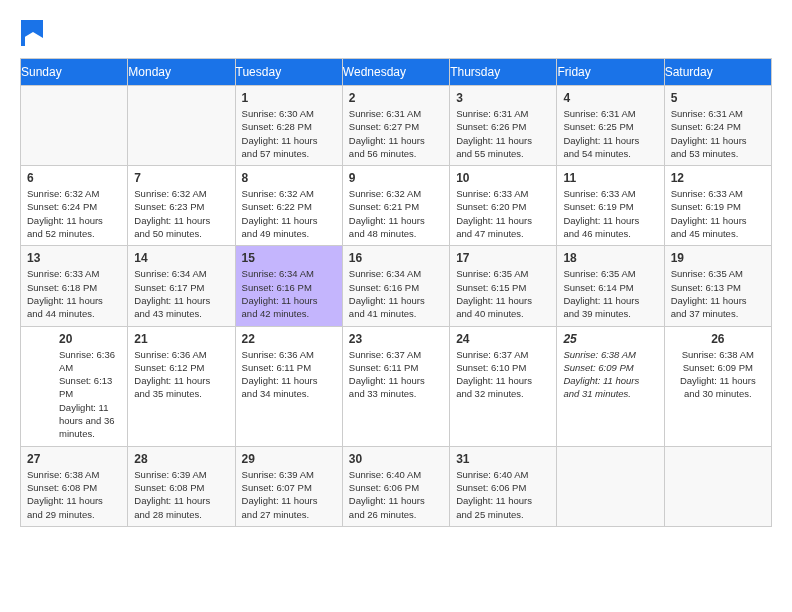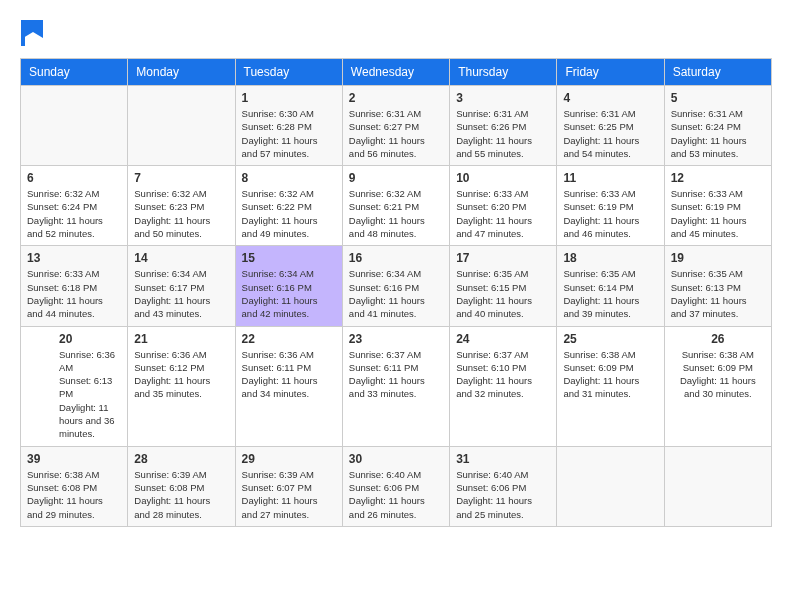--- a/index.html
+++ b/index.html
@@ -43,21 +43,21 @@
     }
     table {
       width: 100%;
       border-collapse: collapse;
       font-size: 11px;
     }
     thead tr th {
       background-color: #1a73e8;
       color: #fff;
       text-align: left;
-      padding: 6px 8px;
+      padding: 6px 0;
       font-size: 12px;
       font-weight: normal;
       border: 1px solid #ccc;
     }
     tbody tr td {
       border: 1px solid #ccc;
       vertical-align: top;
       padding: 5px 6px;
       min-height: 70px;
       height: 80px;
@@ -271,36 +271,36 @@
           <div class="cell-info" style="white-space: pre-line;">Sunrise: 6:37 AM
 Sunset: 6:11 PM
 Daylight: 11 hours and 33 minutes.</div>
         </td>
         <td style="background: rgb(255, 255, 255);">
           <div class="day-num">24</div>
           <div class="cell-info" style="white-space: pre-line;">Sunrise: 6:37 AM
 Sunset: 6:10 PM
 Daylight: 11 hours and 32 minutes.</div>
         </td>
-        <td style="background: rgb(255, 255, 255);">
+        <td style="background: rgb(255, 255, 255); font-style: italic;">
           <div class="day-num">25</div>
           <div class="cell-info" style="white-space: pre-line;">Sunrise: 6:38 AM
 Sunset: 6:09 PM
 Daylight: 11 hours and 31 minutes.</div>
         </td>
         <td style="background: rgb(255, 255, 255); text-align: center;">
           <div class="day-num">26</div>
           <div class="cell-info" style="white-space: pre-line;">Sunrise: 6:38 AM
 Sunset: 6:09 PM
 Daylight: 11 hours and 30 minutes.</div>
         </td>
       </tr>
       <tr>
         <td style="background: rgb(248, 248, 248);">
-          <div class="day-num">39</div>
+          <div class="day-num">27</div>
           <div class="cell-info" style="white-space: pre-line;">Sunrise: 6:38 AM
 Sunset: 6:08 PM
 Daylight: 11 hours and 29 minutes.</div>
         </td>
         <td style="background: rgb(248, 248, 248);">
           <div class="day-num">28</div>
           <div class="cell-info" style="white-space: pre-line;">Sunrise: 6:39 AM
 Sunset: 6:08 PM
 Daylight: 11 hours and 28 minutes.</div>
         </td>

